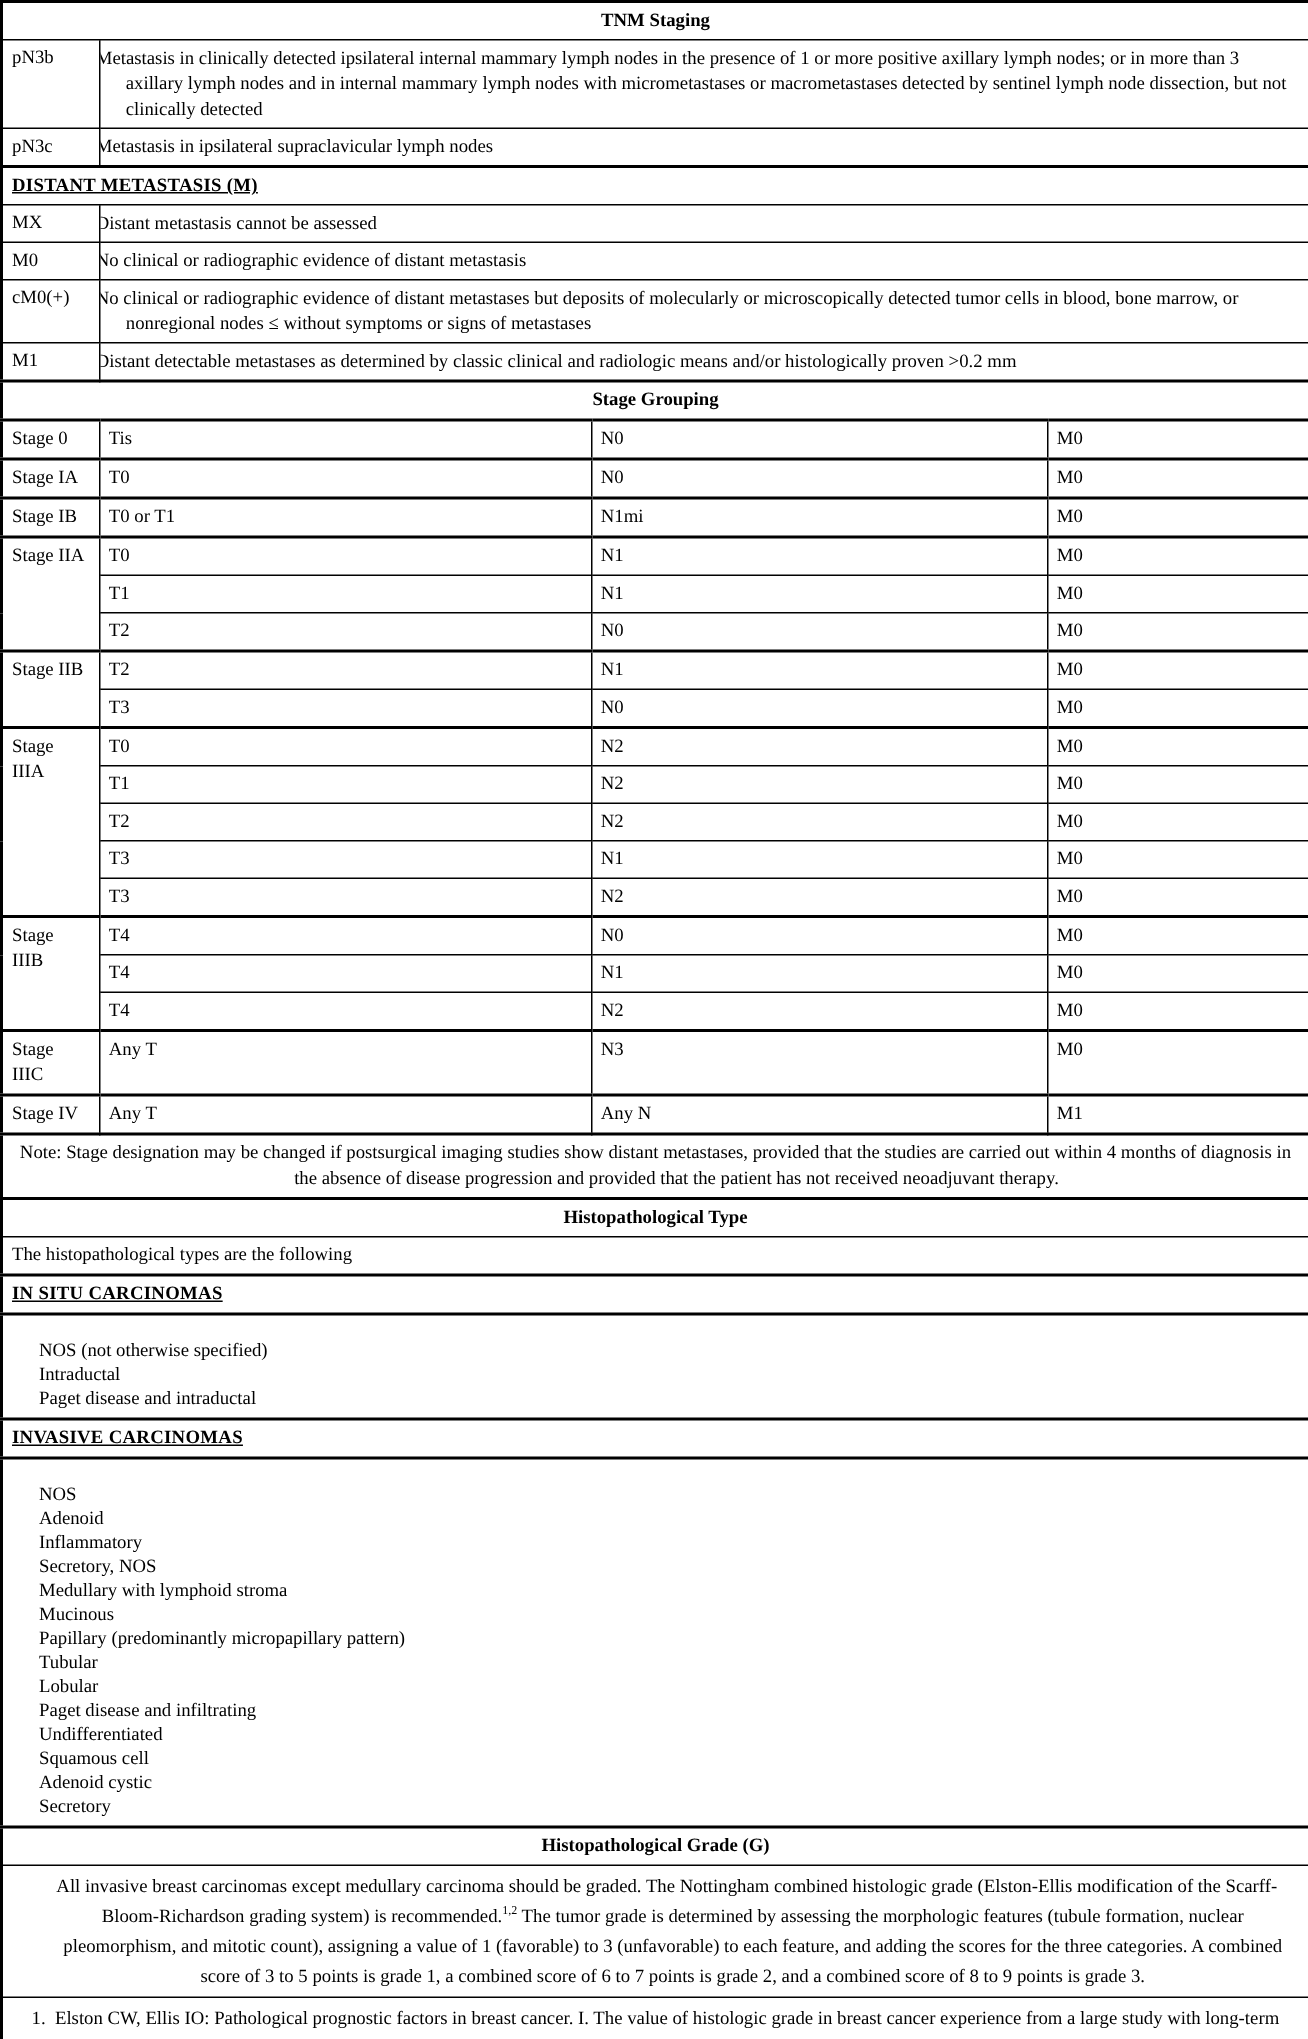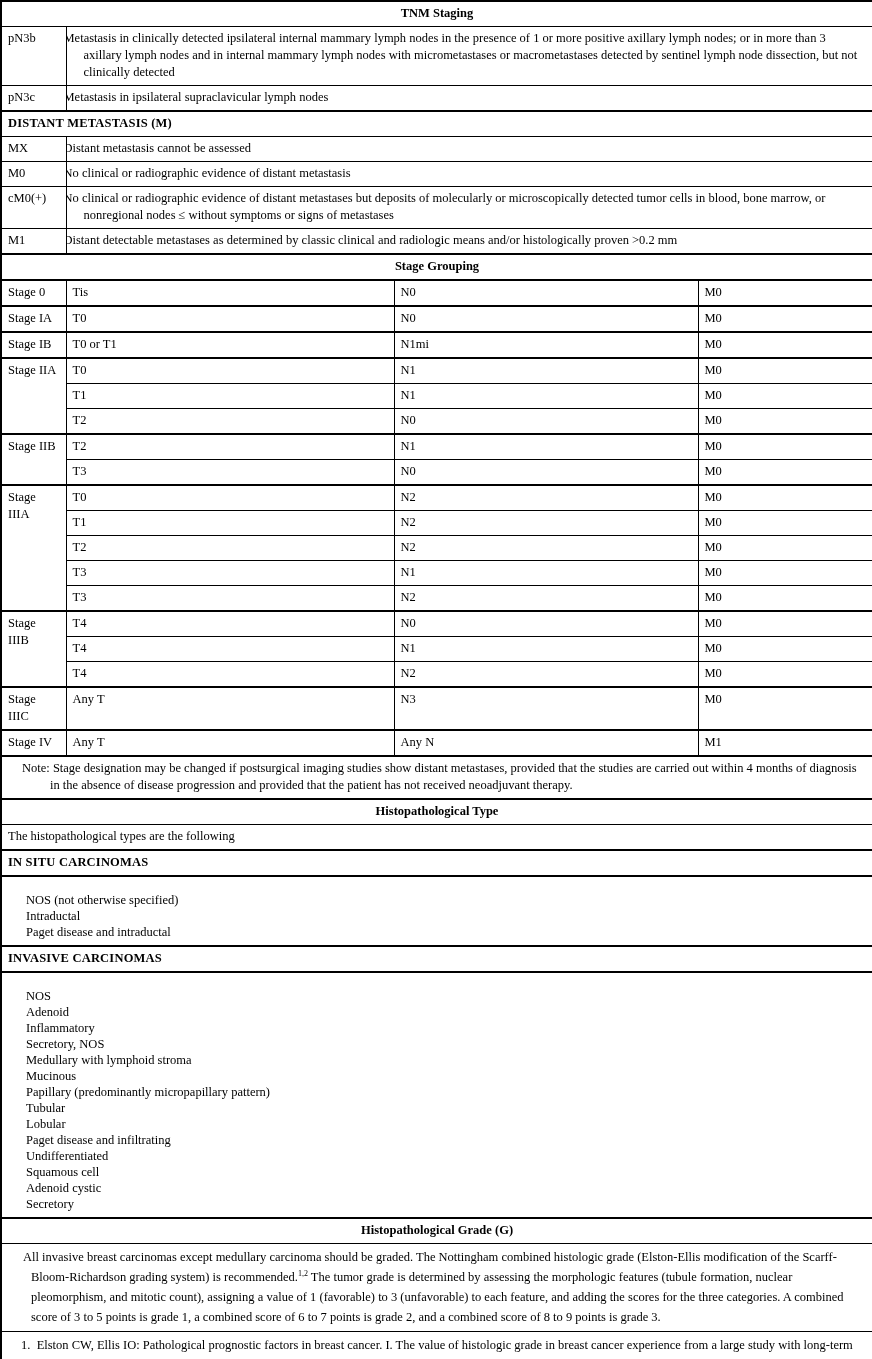--- a/index.html
+++ b/index.html
@@ -27,33 +27,36 @@
     overflow: hidden;
   }
   tr.thick > td { border-top-width: 2px; }
   .center-hdr {
     text-align: center;
     font-weight: bold;
   }
   .bold-hdr {
     font-weight: bold;
     letter-spacing: 0.2px;
+    text-decoration: underline;
   }
   .hang-desc {
     padding-left: 16px;
     text-indent: -20px;
   }
   .note-cell {
-    padding-left: 48px;
+    padding-left: 34px;
     text-indent: -28px;
+    text-align: center;
   }
   .para-cell {
     padding-left: 29px;
     text-indent: -8px;
     line-height: 1.6;
+    text-align: center;
   }
   .ref-cell {
     padding-left: 37px;
     text-indent: -18px;
     line-height: 1.6;
   }
   .list-cell { padding-top: 15px; padding-bottom: 5px; }
   .list-cell .item {
     padding-left: 18px;
     line-height: 1.28;

